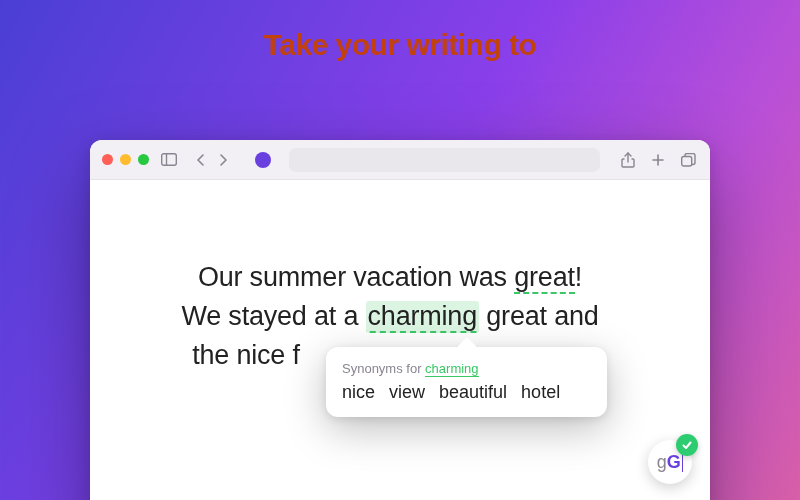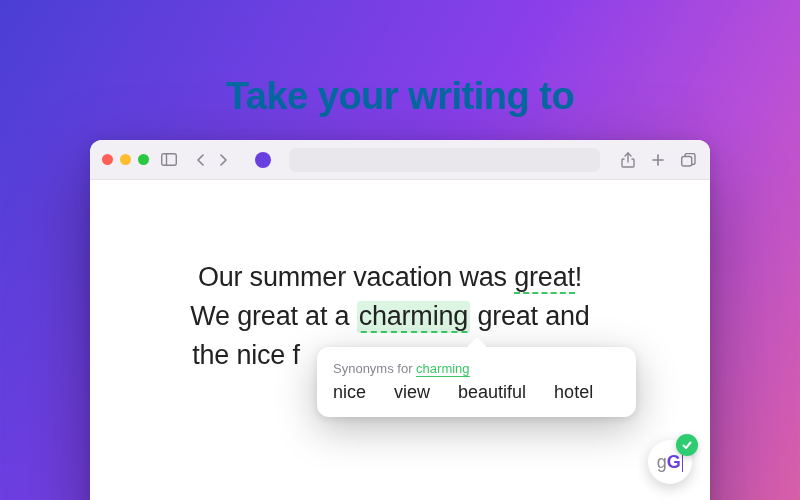--- a/index.html
+++ b/index.html
@@ -3,28 +3,27 @@
 <meta charset="utf-8">
 <style>
   * { box-sizing: border-box; margin: 0; padding: 0; }
   html, body { width: 800px; height: 500px; overflow: hidden; }
   body {
     font-family: -apple-system, BlinkMacSystemFont, "Segoe UI", Helvetica, Arial, sans-serif;
     background: linear-gradient(120deg, #4a3fd4 0%, #6a3fe0 25%, #8a3fea 50%, #b84fd8 75%, #d85fa8 100%);
     position: relative;
   }
   .headline {
-    color: #0369a1;
-    font-size: 38px;
+    color: #c2410c;
+    font-size: 30px;
     font-weight: 700;
     text-align: center;
     letter-spacing: -0.5px;
     line-height: 1.1;
     padding-top: 28px;
-    margin-top: 48px;
   }
   .browser {
     position: absolute;
     top: 140px;
     left: 90px;
     width: 620px;
     height: 420px;
     background: #fff;
     border-radius: 12px 12px 0 0;
     box-shadow: 0 30px 80px rgba(0,0,0,0.35), 0 4px 16px rgba(0,0,0,0.15);
@@ -81,23 +80,23 @@
     position: relative;
     border-bottom: 2px dashed #3bc766;
   }
   .hl-green.strong {
     background: rgba(59,199,102,0.18);
     border-radius: 3px;
     padding: 0 2px;
   }
   .popup {
     position: absolute;
-    left: 227px;
+    left: 236px;
     top: 207px;
-    width: 319px;
+    width: 281px;
     background: #fff;
     border-radius: 12px;
     box-shadow: 0 12px 40px rgba(0,0,0,0.25), 0 2px 8px rgba(0,0,0,0.1);
     padding: 14px 16px 14px 16px;
   }
   .popup::before {
     content: "";
     position: absolute;
     top: -7px;
     left: 50%;
@@ -110,21 +109,21 @@
     font-size: 13px;
     color: #8a8590;
     margin-bottom: 6px;
   }
   .popup-title .word {
     color: #3bc766;
     border-bottom: 1px solid #3bc766;
   }
   .syns {
     display: flex;
-    gap: 28px;
+    gap: 14px;
     font-size: 18px;
     color: #222;
     text-align: center;
   }
   .syn { cursor: pointer; }
   
   .floater-wrap {
     position: absolute;
     right: 18px;
     top: 300px;
@@ -208,21 +207,21 @@
           <rect x="0.7" y="3.5" width="10" height="9.5" rx="2"></rect>
           <path d="M4 3.5 V2.5 a2 2 0 0 1 2 -2 h6 a2 2 0 0 1 2 2 v7 a2 2 0 0 1 -2 2 h-1"></path>
         </svg>
       </div>
     </div>
   </div>
 
   <div class="content">
     <div class="doc-text">
       <span>Our summer vacation was </span><span class="hl-green"><span>great</span></span><span>!</span><br>
-      <span>We great at a </span><span class="hl-green strong"><span>charming</span></span><span> great and</span><br>
+      <span>We stayed at a </span><span class="hl-green strong"><span>charming</span></span><span> great and</span><br>
       <span>the nice f</span><span style="opacity:0;display:inline-block;width:260px;"></span><span>ns</span>
     </div>
   </div>
 
   <div class="popup">
     <div class="popup-title">
       <span>Synonyms for </span><span class="word">charming</span>
     </div>
     <div class="syns">
       <span class="syn">nice</span>

